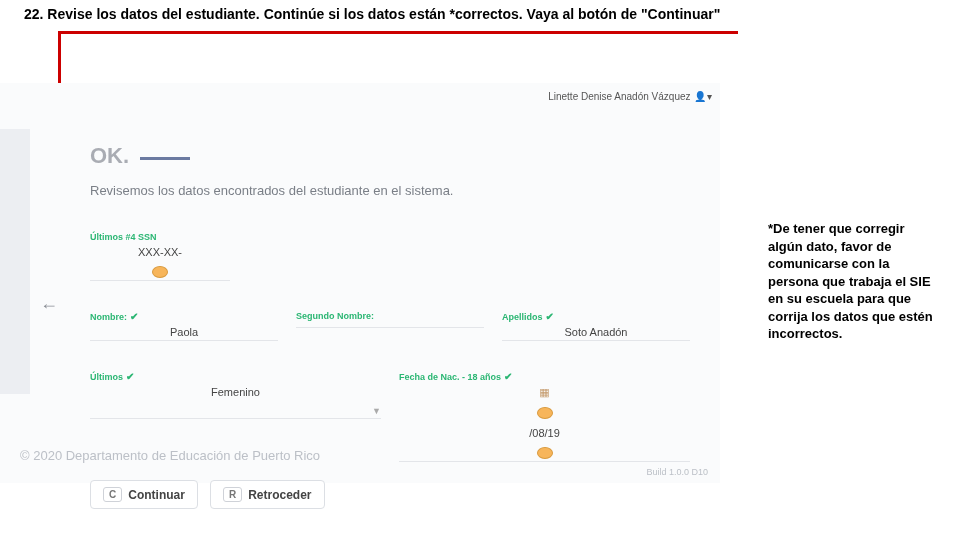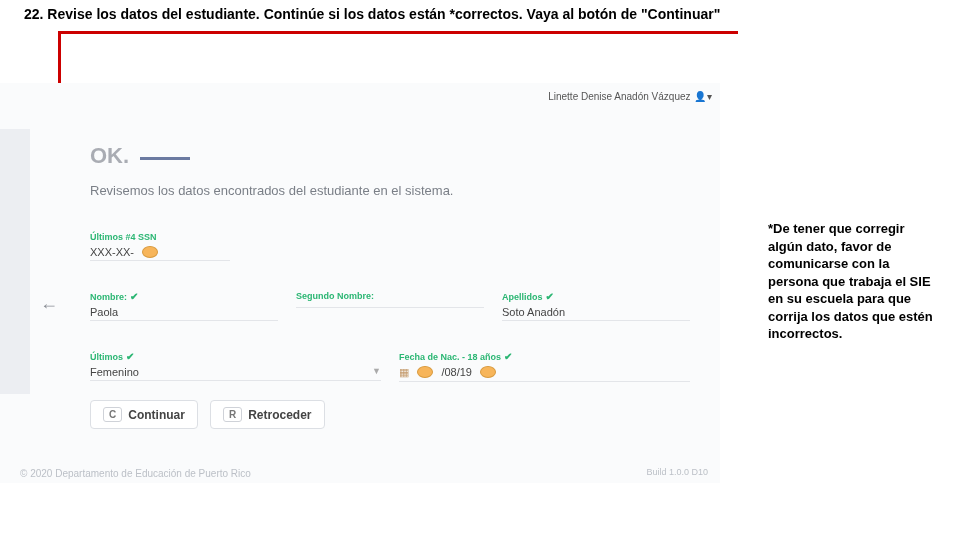--- a/index.html
+++ b/index.html
@@ -12,28 +12,28 @@
   .leftbar { position: absolute; left: 0; top: 46px; width: 30px; height: 265px; background: #eceef2; }
   .userbar { position: absolute; right: 8px; top: 8px; font-size: 10px; color: #555; display: flex; align-items: center; gap: 4px; }
   .content { position: absolute; left: 90px; top: 60px; right: 30px; }
   .ok { font-size: 22px; font-weight: bold; color: #a9acb3; margin-bottom: 14px; display: inline-block; }
   .okline { display: inline-block; width: 50px; height: 3px; background: #6b7aa1; margin-left: 6px; vertical-align: middle; }
   .sub { font-size: 13px; color: #7a7f87; margin-bottom: 18px; }
   .group-label { font-size: 9px; color: #2bb673; font-weight: 600; display: flex; align-items: center; gap: 3px; }
   .row { display: flex; gap: 18px; margin-bottom: 14px; }
   .col { flex: 1; margin-top: 16px; }
   .col-ssn { flex: 0 0 140px; }
-  .field-val { font-size: 11px; color: #444; padding: 4px 0 2px 0; border-bottom: 1px solid #e3e5e9; display: flex; gap: 8px; }
+  .field-val { font-size: 11px; color: #444; padding: 4px 0 2px 0; border-bottom: 1px solid #e3e5e9; display: flex; align-items: center; gap: 8px; flex-direction: column; }
   .check { color: #2bb673; font-size: 10px; }
   .backarrow { position: absolute; left: 40px; top: 210px; font-size: 18px; color: #8b8f96; }
   .buttons { display: flex; gap: 12px; margin-top: 18px; }
   .btn { border: 1px solid #dcdfe4; border-radius: 4px; padding: 6px 12px; display: flex; align-items: center; gap: 6px; font-size: 12px; font-weight: 600; color: #444; background: #fff; }
   .kbd { border: 1px solid #cfd2d8; border-radius: 3px; padding: 1px 5px; font-size: 10px; color: #777; }
   .redacted { display: inline-block; width: 16px; height: 12px; background: #f7b55a; border-radius: 50%; border: 1px solid #d89a3f; position: relative; }
-  .footer { position: absolute; bottom: 4px; left: 20px; font-size: 10px; color: #bcc0c7; }
+  .footer { position: absolute; bottom: 20px; left: 20px; font-size: 13px; color: #bcc0c7; }
   .footer-r { position: absolute; bottom: 6px; right: 12px; font-size: 9px; color: #bcc0c7; }
   .note { position: absolute; top: 220px; left: 768px; width: 170px; font-size: 13px; font-weight: bold; line-height: 1.35; }
   .sel-caret { color: #aaa; font-size: 9px; margin-left: auto; }
   .cal-icon { color: #c49a6c; font-size: 11px; }
 </style>
 </head>
 <body>
 
 <div class="instruction">22.  Revise los datos del estudiante.  Continúe si los datos están *correctos.  Vaya al botón de "Continuar"</div>
 <div class="redline-h"></div>

